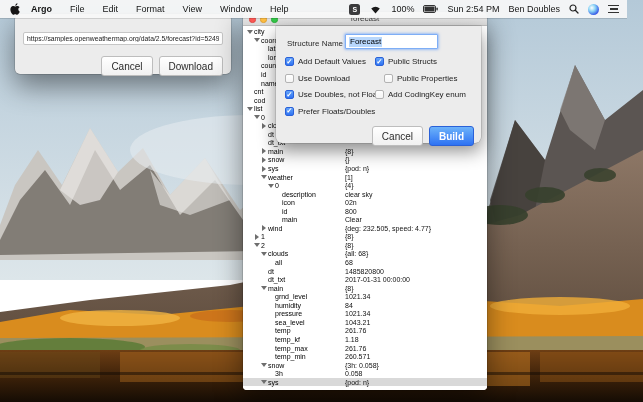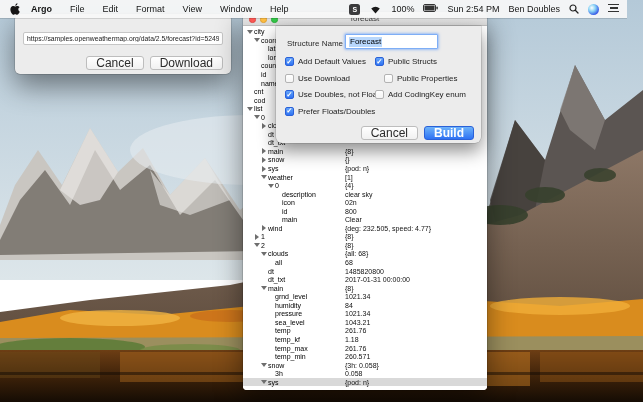--- a/index.html
+++ b/index.html
@@ -13,21 +13,21 @@
   .menubar {
     position:absolute; top:0; left:0; right:16px; height:18px; z-index:50;
     background:rgba(247,248,248,0.93);
     display:flex; align-items:center; font-size:9px; color:#161616;
     padding:0 8px; box-shadow:0 0.5px 0 rgba(0,0,0,.25);
   }
   .menubar .apple { width:11px; height:11px; margin:0 10px 0 2px; display:flex; align-items:center; }
   .menu-item { padding:0 9px; line-height:18px; white-space:nowrap; }
   .menu-item.app { font-weight:bold; padding-left:0; }
   .menubar .spacer { flex:1; }
-  .status-cluster { display:flex; align-items:flex-start; gap:9px; }
+  .status-cluster { display:flex; align-items:center; gap:9px; }
   .status-cluster .txt { white-space:nowrap; }
   .mi { display:flex; align-items:center; }
   .extra-icon { width:11px; height:11px; background:#3a3a3c; border-radius:2.5px; color:#fff;
     font-size:7px; display:flex; align-items:center; justify-content:center; font-weight:bold;}
   .siri { width:11px; height:11px; border-radius:50%;
     background:radial-gradient(circle at 35% 35%, #fefefe 0%, #8ad3f5 35%, #3b63e8 70%, #7a2bd6 100%); }
   .nc-lines { display:flex; flex-direction:column; gap:2px; }
   .nc-lines i { display:block; width:11px; height:1.5px; background:#333; }
   .nc-lines i:first-child { width:11px; } .nc-lines i:nth-child(2){width:8px;} .nc-lines i:nth-child(3){width:11px;}
 
@@ -41,21 +41,21 @@
 
   
   .download-window { left:15px; top:14px; width:216px; height:60px; background:#ececec; z-index:10; }
   .download-window .titlebar { background:transparent; }
   .download-window .light { background:#d9d9d9; border:0.5px solid #bcbcbc; }
   .download-window .title { color:#9a9a9a; }
   .url-field { position:absolute; left:8px; top:18px; width:200px; height:13px;
     background:#fff; border:1px solid #c6c6c6; border-radius:2px; font-size:6.8px;
     font-family:"Liberation Sans", sans-serif; color:#1c1c1c; padding:0 3px; }
   .dw-buttons { position:absolute; right:8px; top:42px; display:flex; gap:6px; }
-  .btn { height:14px; border-radius:3px; font-size:12px; display:flex; align-items:center; justify-content:center;
+  .btn { height:20px; border-radius:3px; font-size:10px; display:flex; align-items:center; justify-content:center;
     padding:4px 9px; background:linear-gradient(#ffffff,#f1f1f1); border:0.5px solid #bdbdbd; color:#2b2b2b; }
 
   
   .forecast-window { left:243px; top:12px; width:244px; height:378px; background:#fff; z-index:20;
     border-radius:5px 5px 4px 4px; }
   .forecast-window .titlebar { background:linear-gradient(#eaeaea,#d8d8d8); border-bottom:0.5px solid #bdbdbd; }
   .forecast-window .title { color:#3e3e3e; }
   .light.red { background:#fc5753; border:0.5px solid #de4743; }
   .light.yellow { background:#fdbc40; border:0.5px solid #dfa033; }
   .light.green { background:#33c748; border:0.5px solid #2aab38; }

